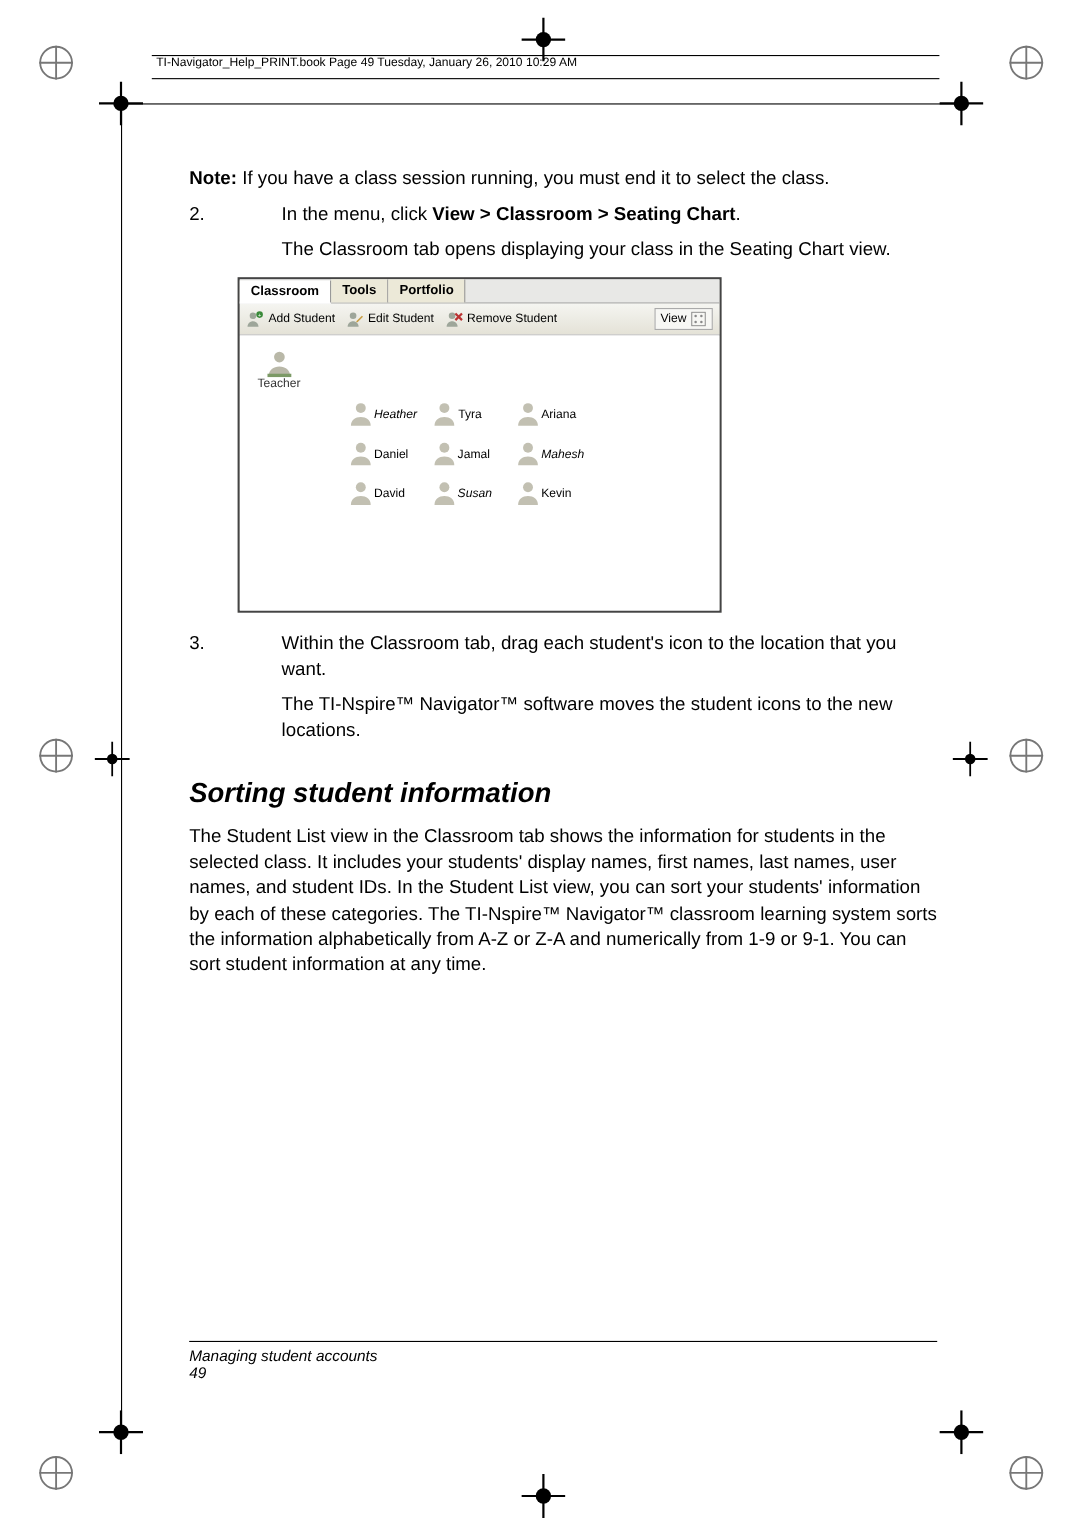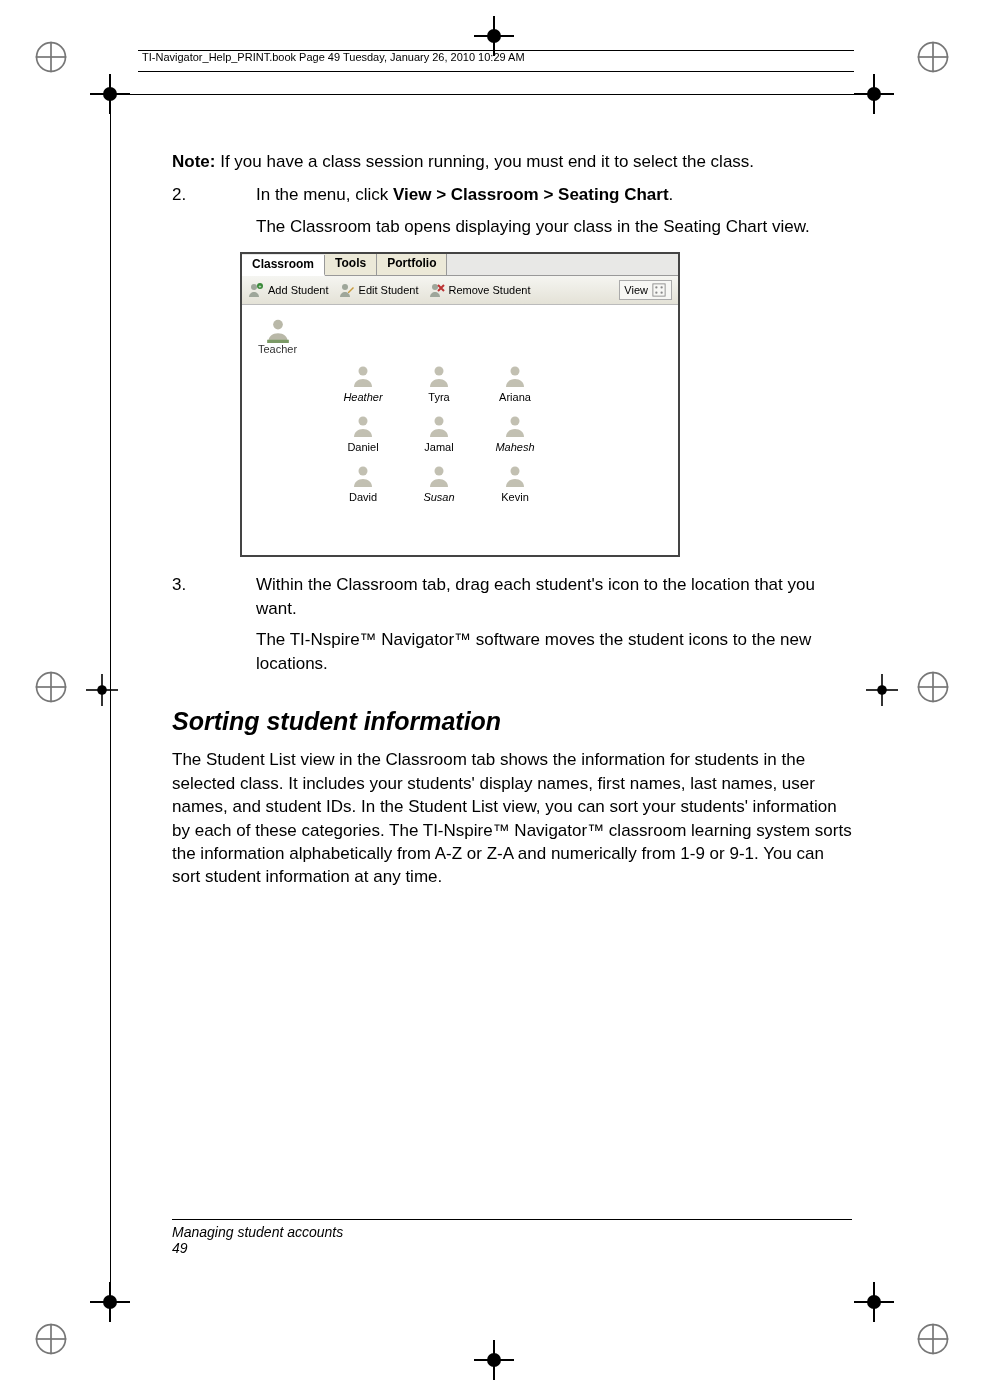--- a/index.html
+++ b/index.html
@@ -47,21 +47,21 @@
   .sub-para { font-size: 17px; line-height: 1.38; margin: 8px 0; }
   b { font-weight: bold; }
   .section-head {
     font-family: Verdana, Geneva, sans-serif;
     font-style: italic;
     font-weight: 700;
     font-size: 25px;
     margin: 24px 0 12px 0;
   }
   .screenshot {
-    margin-left: 68px;
+    margin-left: 44px;
     width: 440px;
     border: 2px solid #444;
     background: #f2f2f1;
     font-family: Tahoma, Verdana, sans-serif;
     margin-top: 4px;
     margin-bottom: 16px;
   }
   .tabs {
     display: flex;
     background: #e8e8e6;
@@ -119,21 +119,21 @@
   .grid {
     margin-left: 84px;
   }
   .row {
     display: flex;
     gap: 30px;
     margin-bottom: 10px;
   }
   .cell {
     display: flex;
-    flex-direction: column;
+    flex-direction: row;
     align-items: center;
     font-size: 11px;
     width: 46px;
   }
   .cell .label { margin-top: 2px; }
   .italic { font-style: italic; }
   .selected .label {
     background: #3a6ea5;
     color: #fff;
     padding: 0 2px;

